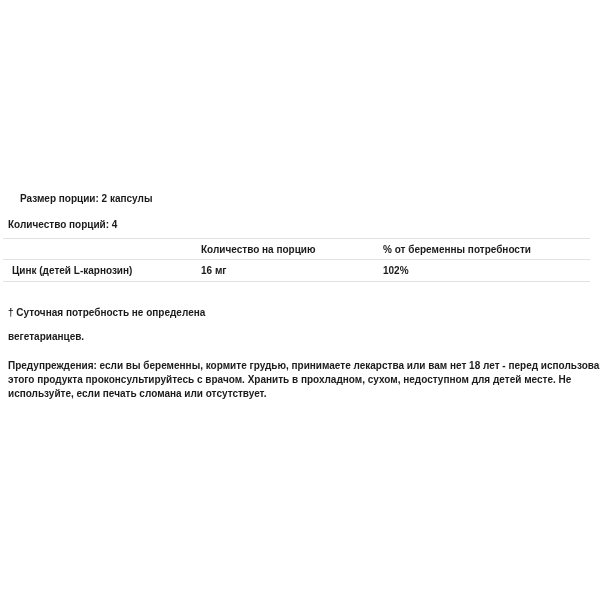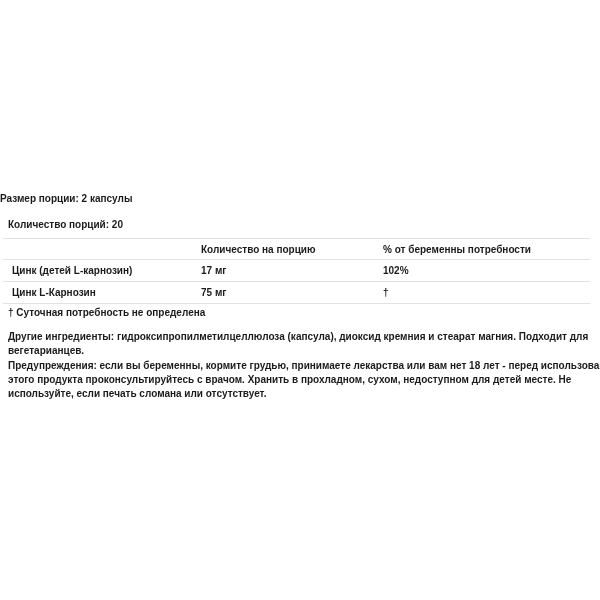--- a/index.html
+++ b/index.html
@@ -8,21 +8,21 @@
     background: #ffffff;
     font-family: "Liberation Sans", sans-serif;
     font-weight: 700;
     color: #1b1b1b;
     font-size: 10px;
     overflow: hidden;
     position: relative;
   }
   .abs { position: absolute; }
   .txt { line-height: 14px; white-space: nowrap; }
-  #serving-size   { top: 192px; left: 0; }
+  #serving-size   { top: 192px; left: 20px; }
   #servings-count { top: 218px; left: 8px; }
 
   #facts-table {
     top: 238px; left: 3px; width: 587px;
     border-collapse: collapse;
     table-layout: fixed;
     font-size: 10px;
     color: #1b1b1b;
   }
   #facts-table col.c1 { width: 198px; }
@@ -43,53 +43,47 @@
 
   #footnote          { top: 306px; left: 8px; }
   #other-ingredients { top: 330px; left: 8px; }
   #warnings          { top: 359px; left: 8px; }
 </style>
 </head>
 <body>
 
 <div id="serving-size" class="abs txt">Размер порции: 2 капсулы</div>
 
-<div id="servings-count" class="abs txt">Количество порций: 20</div>
+<div id="servings-count" class="abs txt">Количество порций: 4</div>
 
 <table id="facts-table" class="abs">
   <colgroup>
       <col class="c1">
       <col class="c2">
       <col class="c3">
     </colgroup>
   <thead>
     <tr>
       <th></th>
       <th>Количество на порцию</th>
       <th>% от беременны потребности</th>
     </tr>
   </thead>
   <tbody>
     <tr>
       <td>Цинк (детей L-карнозин)</td>
-      <td>17 мг</td>
+      <td>16 мг</td>
       <td>102%</td>
-    </tr>
-    <tr>
-      <td>Цинк L-Карнозин</td>
-      <td>75 мг</td>
-      <td>†</td>
     </tr>
   </tbody>
 </table>
 
 <div id="footnote" class="abs txt">† Суточная потребность не определена</div>
 
 <div id="other-ingredients" class="abs">
-  <div class="txt">Другие ингредиенты: гидроксипропилметилцеллюлоза (капсула), диоксид кремния и стеарат магния. Подходит для</div>
   <div class="txt">вегетарианцев.</div>
 </div>
 
 <div id="warnings" class="abs">
   <div class="txt">Предупреждения: если вы беременны, кормите грудью, принимаете лекарства или вам нет 18 лет - перед использованием</div>
   <div class="txt">этого продукта проконсультируйтесь с врачом. Хранить в прохладном, сухом, недоступном для детей месте. Не</div>
   <div class="txt">используйте, если печать сломана или отсутствует.</div>
 </div>
 
 </body></html>

